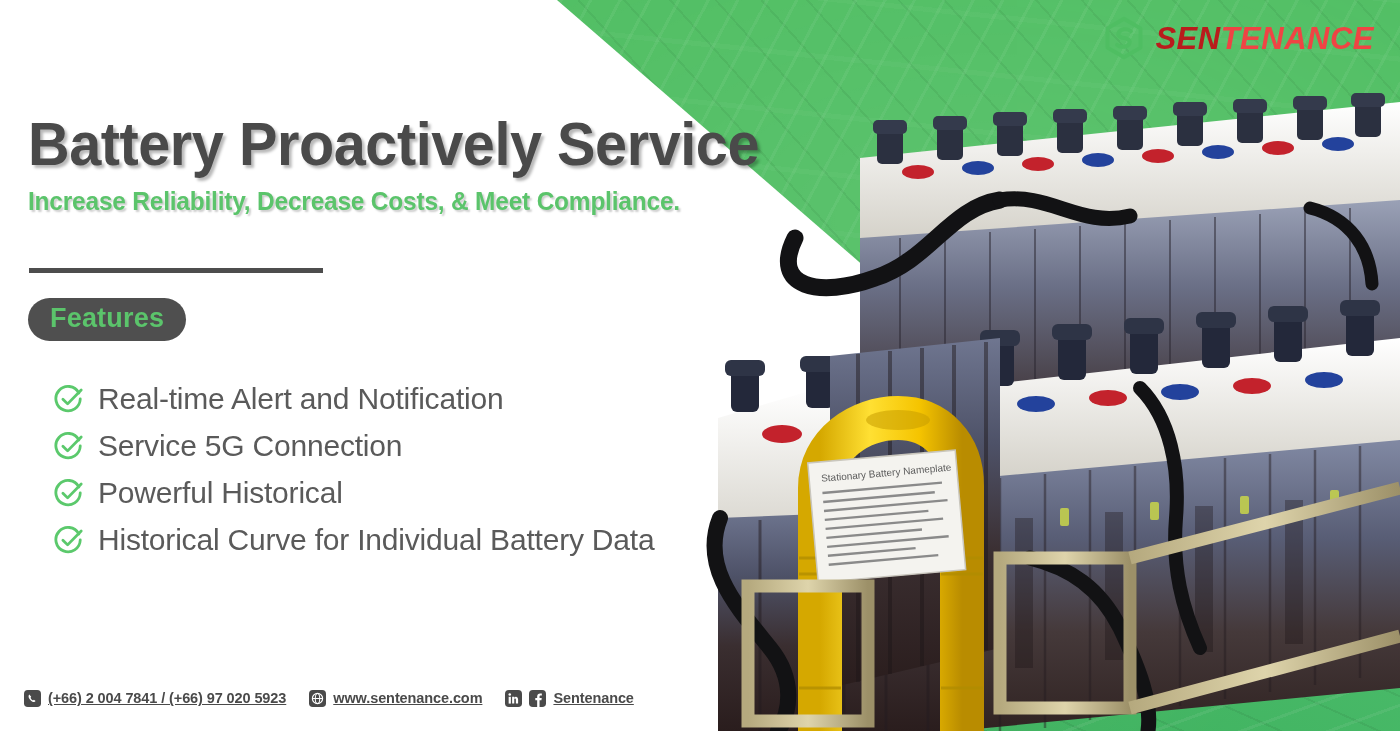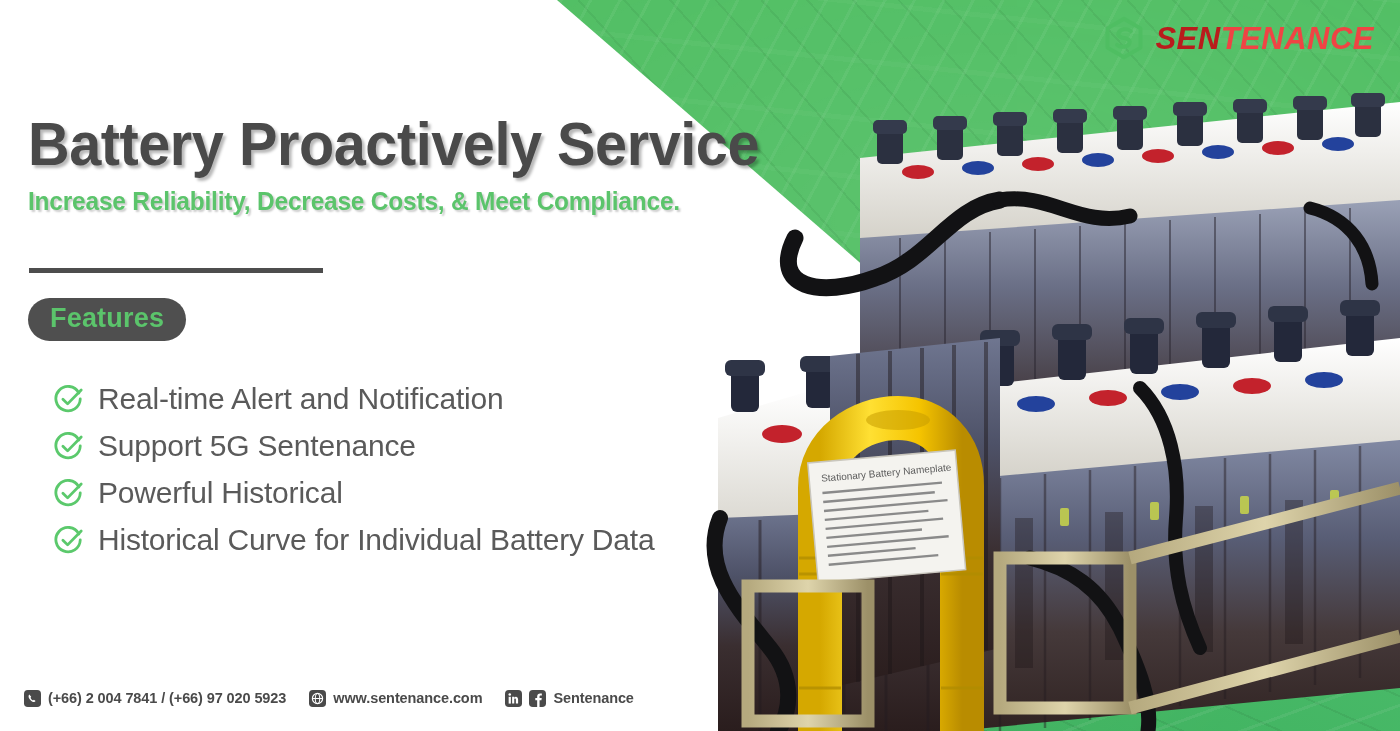--- a/index.html
+++ b/index.html
@@ -192,20 +192,21 @@
     bottom: 24px;
     display: flex;
     align-items: center;
     gap: 7px;
     z-index: 35;
     font-size: 14.5px;
     color: #4a4a4a;
     font-weight: bold;
     letter-spacing: -0.1px;
     white-space: nowrap;
+    text-decoration: underline;
   }
   .footer-gap { width: 9px; flex: 0 0 9px; }
   .mini-icon { width: 17px; height: 17px; flex: 0 0 17px; display: block; }
   .footer-text { line-height: 1; }
 </style>
 </head>
 <body>
 
 <div class="banner">
 
@@ -502,21 +503,21 @@
           <path d="M9.5,16.2 L14.5,21.2 L29,6.5" fill="none" stroke="#5bc96c" stroke-width="3" stroke-linecap="round" stroke-linejoin="round"></path>
         </svg>
         <span class="feature-label">Real-time Alert and Notification</span>
       </li>
 
       <li class="feature-item">
         <svg class="check-icon" viewBox="0 0 32 32" aria-hidden="true">
           <path d="M26.5,9.5 A13,13 0 1 0 28,16" fill="none" stroke="#5bc96c" stroke-width="3" stroke-linecap="round"></path>
           <path d="M9.5,16.2 L14.5,21.2 L29,6.5" fill="none" stroke="#5bc96c" stroke-width="3" stroke-linecap="round" stroke-linejoin="round"></path>
         </svg>
-        <span class="feature-label">Support 5G Sentenance</span>
+        <span class="feature-label">Service 5G Connection</span>
       </li>
 
       <li class="feature-item">
         <svg class="check-icon" viewBox="0 0 32 32" aria-hidden="true">
           <path d="M26.5,9.5 A13,13 0 1 0 28,16" fill="none" stroke="#5bc96c" stroke-width="3" stroke-linecap="round"></path>
           <path d="M9.5,16.2 L14.5,21.2 L29,6.5" fill="none" stroke="#5bc96c" stroke-width="3" stroke-linecap="round" stroke-linejoin="round"></path>
         </svg>
         <span class="feature-label">Powerful Historical</span>
       </li>
 

